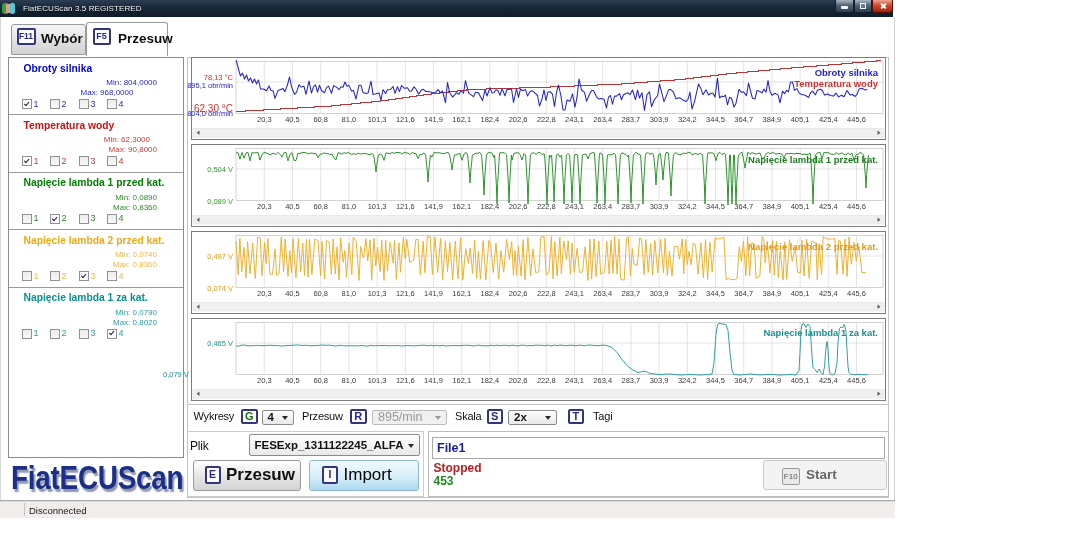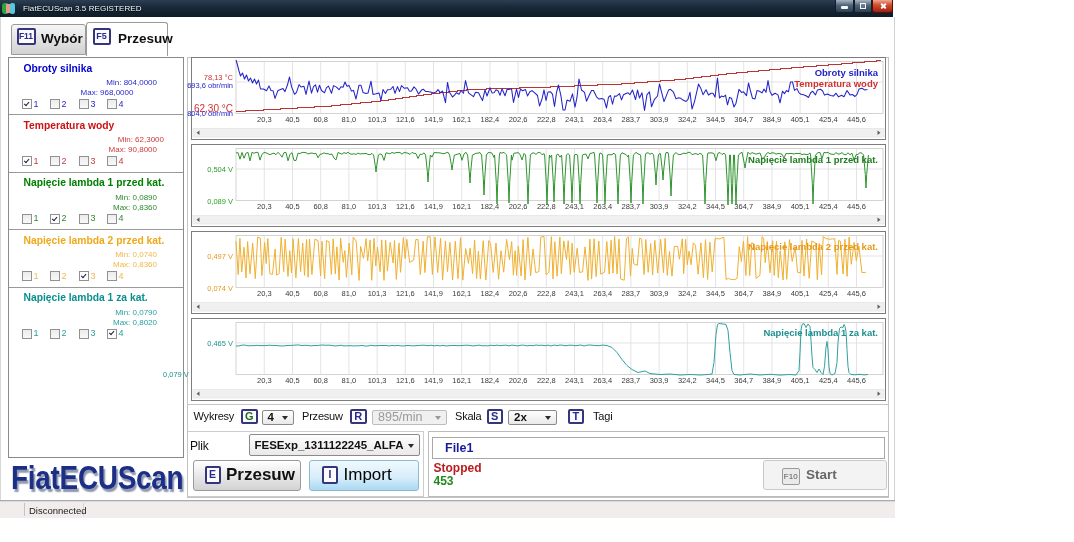--- a/index.html
+++ b/index.html
@@ -52,21 +52,21 @@
   </div>
 <div class="num" style="left:33.5px;top:98.5px;color:#2a2acc">1</div>
 <div class="cb" style="left:50px;top:99.0px"></div>
 <div class="num" style="left:61.5px;top:98.5px;color:#2a2acc">2</div>
 <div class="cb" style="left:79px;top:99.0px"></div>
 <div class="num" style="left:90.5px;top:98.5px;color:#2a2acc">3</div>
 <div class="cb" style="left:107px;top:99.0px"></div>
 <div class="num" style="left:118.5px;top:98.5px;color:#2a2acc">4</div>
 <div class="abs" style="left:8.5px;top:114.4px;width:174px;height:1px;background:#9a9a9a"></div>
 <div class="abs" style="left:23.5px;top:119.9px;font-weight:bold;font-size:10.3px;color:#cc1111;letter-spacing:0px">Temperatura wody</div>
-<div class="abs" style="left:64px;top:135.4px;width:100px;text-align:right;font-size:8px;color:#cc3a3a">Min: 62,3000</div>
+<div class="abs" style="left:50px;top:135.4px;width:100px;text-align:right;font-size:8px;color:#cc3a3a">Min: 62,3000</div>
 <div class="abs" style="left:57px;top:145.4px;width:100px;text-align:right;font-size:8px;color:#cc3a3a">Max: 90,8000</div>
 <div class="cb cbc" style="left:22px;top:156.4px">
     <div class="chk"></div>
   </div>
 <div class="num" style="left:33.5px;top:155.9px;color:#cc3a3a">1</div>
 <div class="cb" style="left:50px;top:156.4px"></div>
 <div class="num" style="left:61.5px;top:155.9px;color:#cc3a3a">2</div>
 <div class="cb" style="left:79px;top:156.4px"></div>
 <div class="num" style="left:90.5px;top:155.9px;color:#cc3a3a">3</div>
 <div class="cb" style="left:107px;top:156.4px"></div>
@@ -146,21 +146,21 @@
     </g>
     <path d="M45.0 54.5 L54.0 54.5 L54.0 53.5 L72.0 53.5 L72.0 52.5 L89.0 52.5 L89.0 51.5 L106.0 51.5 L106.0 50.5 L123.0 50.5 L123.0 49.5 L140.0 49.5 L140.0 48.5 L149.0 48.5 L149.0 47.5 L160.0 47.5 L160.0 46.5 L169.0 46.5 L169.0 45.5 L180.0 45.5 L180.0 44.5 L189.0 44.5 L189.0 43.5 L197.0 43.5 L197.0 42.5 L204.0 42.5 L204.0 41.5 L211.0 41.5 L211.0 40.5 L218.0 40.5 L218.0 39.5 L225.0 39.5 L225.0 38.5 L232.0 38.5 L232.0 37.5 L240.0 37.5 L240.0 36.5 L248.0 36.5 L248.0 35.5 L257.0 35.5 L257.0 34.5 L266.0 34.5 L266.0 33.5 L275.0 33.5 L275.0 32.5 L295.0 32.5 L295.0 31.5 L328.0 31.5 L328.0 30.5 L359.0 30.5 L359.0 29.5 L383.0 29.5 L383.0 28.5 L406.0 28.5 L406.0 27.5 L430.0 27.5 L430.0 26.5 L443.0 26.5 L443.0 25.5 L456.0 25.5 L456.0 24.5 L469.0 24.5 L469.0 23.5 L483.0 23.5 L483.0 22.5 L494.0 22.5 L494.0 21.5 L502.0 21.5 L502.0 20.5 L510.0 20.5 L510.0 19.5 L519.0 19.5 L519.0 18.5 L527.0 18.5 L527.0 17.5 L535.0 17.5 L535.0 16.5 L545.0 16.5 L545.0 15.5 L556.0 15.5 L556.0 14.5 L567.0 14.5 L567.0 13.5 L578.0 13.5 L578.0 12.5 L589.0 12.5 L589.0 11.5 L600.0 11.5 L600.0 10.5 L612.0 10.5 L612.0 9.5 L625.0 9.5 L625.0 8.5 L637.0 8.5 L637.0 7.5 L650.0 7.5 L650.0 6.5 L661.0 6.5 L661.0 5.5 L673.0 5.5 L673.0 4.5 L685.0 4.5 L685.0 3.5 L690.0 3.5" fill="none" stroke="#bc3333" stroke-width="1.0" stroke-linejoin="round" shape-rendering="crispEdges"></path>
     <path d="M45.0 3.0 L46.5 8.0 L48.0 14.0 L49.5 19.0 L51.5 16.0 L53.5 22.0 L55.5 18.0 L57.5 24.0 L59.5 21.0 L61.5 26.0 L63.5 22.0 L65.5 27.0 L67.5 23.0 L69.5 32.0 L72.5 32.0 L75.5 33.8 L78.0 28.9 L80.0 33.5 L82.0 33.7 L84.0 41.4 L87.0 33.4 L89.5 32.5 L92.0 31.6 L94.0 34.6 L96.5 27.8 L98.5 20.0 L100.5 29.6 L103.5 37.3 L105.5 35.3 L108.0 27.7 L110.0 30.0 L113.0 29.3 L115.0 37.4 L118.0 24.0 L120.5 36.1 L122.5 29.6 L124.5 27.9 L126.5 35.2 L128.5 28.2 L130.5 33.5 L133.5 35.8 L135.5 30.6 L137.5 29.1 L140.5 36.3 L142.5 28.6 L145.5 30.1 L148.0 32.7 L150.0 29.8 L152.0 30.3 L154.0 25.0 L156.0 29.3 L158.0 28.4 L160.5 34.1 L162.5 33.4 L165.0 42.0 L168.0 28.2 L170.0 28.3 L172.0 35.4 L175.0 36.5 L177.0 36.1 L180.0 24.2 L182.0 37.4 L185.0 36.8 L188.0 35.9 L190.0 43.3 L192.0 32.5 L194.5 36.5 L196.5 32.7 L199.5 32.5 L202.0 29.5 L204.0 36.3 L206.5 29.6 L208.5 34.6 L210.5 28.6 L213.5 31.3 L216.5 30.7 L218.5 34.3 L220.5 33.9 L223.0 29.9 L225.0 32.0 L227.5 37.1 L230.5 33.1 L232.5 32.3 L234.5 34.4 L236.5 34.6 L239.5 35.0 L242.5 36.0 L245.0 35.1 L247.0 32.6 L249.5 35.9 L251.5 34.0 L254.5 45.7 L256.5 25.4 L258.5 35.2 L261.5 40.0 L263.5 38.1 L265.5 35.7 L268.0 37.2 L270.0 33.5 L272.5 36.2 L274.5 23.6 L277.5 35.9 L279.5 37.4 L282.5 39.7 L284.5 35.2 L287.5 35.7 L289.5 39.8 L291.5 43.6 L294.0 32.9 L296.0 39.0 L299.0 30.7 L301.0 35.9 L303.0 35.8 L305.0 32.8 L307.0 33.7 L309.0 38.3 L311.0 31.8 L314.0 38.8 L316.0 32.5 L318.0 32.5 L320.5 31.7 L322.5 45.5 L325.5 32.0 L327.5 40.4 L329.5 31.8 L331.5 33.8 L334.5 32.6 L336.5 38.9 L339.0 34.6 L341.0 33.7 L344.0 36.2 L346.5 38.5 L348.5 49.0 L351.0 42.0 L353.0 32.9 L355.0 43.5 L357.0 35.0 L359.5 34.8 L361.5 37.1 L363.5 49.5 L365.5 35.3 L367.5 28.0 L370.0 39.2 L372.0 53.0 L374.0 53.0 L376.0 43.1 L379.0 44.3 L381.5 36.8 L384.0 50.1 L386.0 40.2 L388.0 22.0 L390.5 33.0 L393.5 35.3 L395.5 44.2 L397.5 39.8 L400.5 33.5 L402.5 33.6 L405.5 39.8 L408.0 42.1 L410.5 41.5 L413.0 42.2 L415.5 51.0 L417.5 40.2 L419.5 38.5 L421.5 47.2 L423.5 39.0 L425.5 39.2 L428.5 36.6 L430.5 42.9 L432.5 37.8 L434.5 36.8 L437.0 35.8 L439.0 37.6 L441.5 33.0 L444.5 42.6 L446.5 33.0 L448.5 41.0 L451.0 35.7 L453.5 53.5 L456.0 37.7 L458.5 34.9 L460.5 49.7 L463.5 42.3 L466.5 39.0 L468.5 27.0 L470.5 34.9 L473.0 44.6 L475.0 39.6 L477.5 33.1 L479.5 32.3 L482.5 35.2 L485.0 41.9 L487.5 40.7 L489.5 41.2 L492.0 43.1 L495.0 44.5 L497.0 42.4 L499.0 35.2 L501.0 52.0 L503.5 44.6 L505.5 35.9 L507.5 27.1 L510.0 31.8 L512.0 37.7 L515.0 32.7 L517.5 38.0 L520.0 36.3 L522.0 36.3 L524.0 40.1 L526.5 21.0 L528.5 41.0 L530.5 39.1 L532.5 39.8 L534.5 38.1 L536.5 47.8 L538.5 40.4 L540.5 41.2 L543.0 50.0 L545.0 46.2 L548.0 32.4 L550.5 35.4 L552.5 34.8 L555.5 38.6 L557.5 26.0 L559.5 34.0 L561.5 41.3 L564.0 41.9 L566.0 33.6 L568.5 34.2 L571.0 35.9 L573.0 32.1 L575.0 35.3 L577.0 23.6 L579.0 34.6 L581.0 38.3 L584.0 36.3 L587.0 37.9 L589.0 45.8 L591.5 34.2 L593.5 36.6 L595.5 33.5 L597.5 34.7 L599.5 25.0 L601.5 24.9 L603.5 33.4 L606.0 31.6 L608.0 35.9 L610.0 37.2 L612.5 37.7 L615.0 38.7 L617.5 40.5 L619.5 36.0 L621.5 34.2 L624.5 37.9 L626.5 32.9 L629.5 32.3 L631.5 33.7 L633.5 38.1 L636.5 37.0 L639.5 38.4 L642.5 39.1 L645.0 36.2 L647.5 39.9 L650.5 38.2 L653.0 39.7 L656.0 33.5 L659.0 37.9 L661.5 37.5 L664.0 39.5 L666.0 37.4 L668.0 32.1 L671.0 31.2 L673.5 32.9 L676.5 32.6" fill="none" stroke="#2424c8" stroke-width="1.05" stroke-linejoin="round"></path>
     <text x="687" y="18.5" text-anchor="end" font-family="Liberation Sans, sans-serif" font-size="9.5" font-weight="bold" fill="#2424c8">Obroty silnika</text>
     <text x="687" y="29.5" text-anchor="end" font-family="Liberation Sans, sans-serif" font-size="9.5" font-weight="bold" fill="#d03030">Temperatura wody</text>
     <rect x="2" y="71.5" width="691" height="8.5" fill="#f0f0f0" stroke="#e3e3e3" stroke-width="0.7"></rect>
     <path d="M8.5 73.5 L5.5 75.75 L8.5 78 Z" fill="#606060"></path>
     <path d="M686.5 73.5 L689.5 75.75 L686.5 78 Z" fill="#606060"></path>
   </svg>
 <div class="abs" style="left:163px;top:73.3px;width:70px;text-align:right;font-size:7.5px;color:#d03030;white-space:nowrap">78,13 °C</div>
-<div class="abs" style="left:163px;top:81.3px;width:70px;text-align:right;font-size:7.5px;color:#2424c8;white-space:nowrap">693,6 obr/min</div>
+<div class="abs" style="left:163px;top:81.3px;width:70px;text-align:right;font-size:7.5px;color:#2424c8;white-space:nowrap">895,1 obr/min</div>
 <div class="abs" style="left:163px;top:103.1px;width:70px;text-align:right;font-size:10px;color:#d03030;white-space:nowrap">62,30 °C</div>
 <div class="abs" style="left:163px;top:109.3px;width:70px;text-align:right;font-size:7.5px;color:#2424c8;white-space:nowrap">804,0 obr/min</div>
 <svg style="position:absolute;left:191px;top:144px" width="695" height="83">
     <rect x="0.5" y="0.5" width="694" height="82" fill="#fff" stroke="#7d7d7d"></rect>
     <rect x="45" y="4.5" width="647" height="52.0" fill="#fff" stroke="#c9c9c9" stroke-width="0.8"></rect>
     <path d="M73.3 4.5 V56.5 M101.5 4.5 V56.5 M129.7 4.5 V56.5 M157.9 4.5 V56.5 M186.1 4.5 V56.5 M214.3 4.5 V56.5 M242.5 4.5 V56.5 M270.7 4.5 V56.5 M298.9 4.5 V56.5 M327.1 4.5 V56.5 M355.3 4.5 V56.5 M383.5 4.5 V56.5 M411.7 4.5 V56.5 M439.9 4.5 V56.5 M468.1 4.5 V56.5 M496.3 4.5 V56.5 M524.5 4.5 V56.5 M552.7 4.5 V56.5 M580.9 4.5 V56.5 M609.1 4.5 V56.5 M637.3 4.5 V56.5 M665.5 4.5 V56.5 M45 25 H692" stroke="#dcdcdc" stroke-width="0.8" fill="none"></path>
     <g font-family="Liberation Sans, sans-serif" font-size="7.5" fill="#3a3a3a">
       <text x="73.3" y="64.5" text-anchor="middle">20,3</text>
       <text x="101.5" y="64.5" text-anchor="middle">40,5</text>
       <text x="129.7" y="64.5" text-anchor="middle">60,8</text>
@@ -272,21 +272,21 @@
 <div class="abs" style="left:372px;top:409.5px;width:74.5px;height:15.5px;background:#f0f0f0;border:1px solid #bcbcbc;color:#9a9a9a;border-radius:2px;font-size:12.5px;font-weight:normal;line-height:13.5px;padding-left:5px">895/min<div class="comboarrow" style="right:5px;top:5.8px;border-top-color:#9a9a9a"></div></div>
 <div class="lbl" style="left:455px;top:410px">Skala</div>
 <div class="kc" style="left:486.5px;top:408.5px;width:16.5px;height:15.5px;font-size:11px;line-height:11.5px;color:#2a2a8e">S</div>
 <div class="abs" style="left:508px;top:409.5px;width:49px;height:15.5px;background:linear-gradient(#fefefe,#e9e9e9);border:1px solid #8a8a8a;color:#111;border-radius:2px;font-size:11.5px;font-weight:bold;line-height:13.5px;padding-left:5px">2x<div class="comboarrow" style="right:5px;top:5.8px;"></div></div>
 <div class="kc" style="left:567.5px;top:408.5px;width:16.5px;height:15.5px;font-size:11px;line-height:11.5px;color:#2a2a8e">T</div>
 <div class="lbl" style="left:593px;top:410px">Tagi</div>
 <div class="abs" style="left:187.5px;top:431px;width:236.5px;height:66px;border:1px solid #cccccc;border-left:none"></div>
 <div class="abs" style="left:427.5px;top:431px;width:461.5px;height:66px;border:1px solid #bbbbbb"></div>
 <div class="lbl" style="left:190px;top:438.5px;font-size:12px">Plik</div>
 <div class="abs" style="left:248.5px;top:433.5px;width:171.5px;height:22.5px;background:linear-gradient(#fefefe,#e9e9e9);border:1px solid #8a8a8a;color:#111;border-radius:2px;font-size:11.5px;font-weight:bold;line-height:20.5px;padding-left:5px">FESExp_1311122245_ALFA<div class="comboarrow" style="right:5px;top:9.2px;"></div></div>
-<div class="abs" style="left:432px;top:436.5px;width:453px;height:22px;border:1px solid #a8a8a8;background:#fff;font-weight:bold;font-size:12.5px;color:#1a1aa0;line-height:20px;padding-left:12px">File1</div>
+<div class="abs" style="left:432px;top:436.5px;width:453px;height:22px;border:1px solid #a8a8a8;background:#fff;font-weight:bold;font-size:12.5px;color:#1a1aa0;line-height:20px;padding-left:4px">File1</div>
 <div class="abs" style="left:433.5px;top:460.5px;font-weight:bold;font-size:12px;color:#b91c1c">Stopped</div>
 <div class="abs" style="left:433.5px;top:474px;font-weight:bold;font-size:12px;color:#1e8a1e">453</div>
 <div class="abs" style="left:193px;top:459.5px;width:108px;height:31px;background:linear-gradient(#fff,#e8e8e8 50%,#d2d2d2);border:1px solid #9a9a9a;border-radius:3px"></div>
 <div class="kc" style="left:204.5px;top:466px;width:16px;height:17.5px;font-size:10.5px;line-height:13.5px;color:#2a2a8e">E</div>
 <div class="abs" style="left:226px;top:465px;font-weight:bold;font-size:17px;color:#111">Przesuw</div>
 <div class="abs" style="left:308.5px;top:459.5px;width:110px;height:31px;background:linear-gradient(#f0f9fe,#d8eefa 55%,#abd9f1);border:1px solid #8fb9cf;border-radius:3px"></div>
 <div class="kc" style="left:322px;top:466px;width:16px;height:17.5px;font-size:10.5px;line-height:13.5px;color:#2a2a8e">I</div>
 <div class="abs" style="left:343.5px;top:465px;font-weight:normal;font-size:17px;color:#000000">Import</div>
 <div class="abs" style="left:763px;top:460px;width:123.5px;height:29.5px;background:#f3f3f3;border:1px solid #c9c9c9;border-radius:3px"></div>
 <div class="abs" style="left:782px;top:467.5px;width:17.5px;height:17.5px;background:#eaeaea;border:1px solid #9a9a9a;border-radius:2px;font-size:8px;color:#555;text-align:center;line-height:16px">F10</div>

